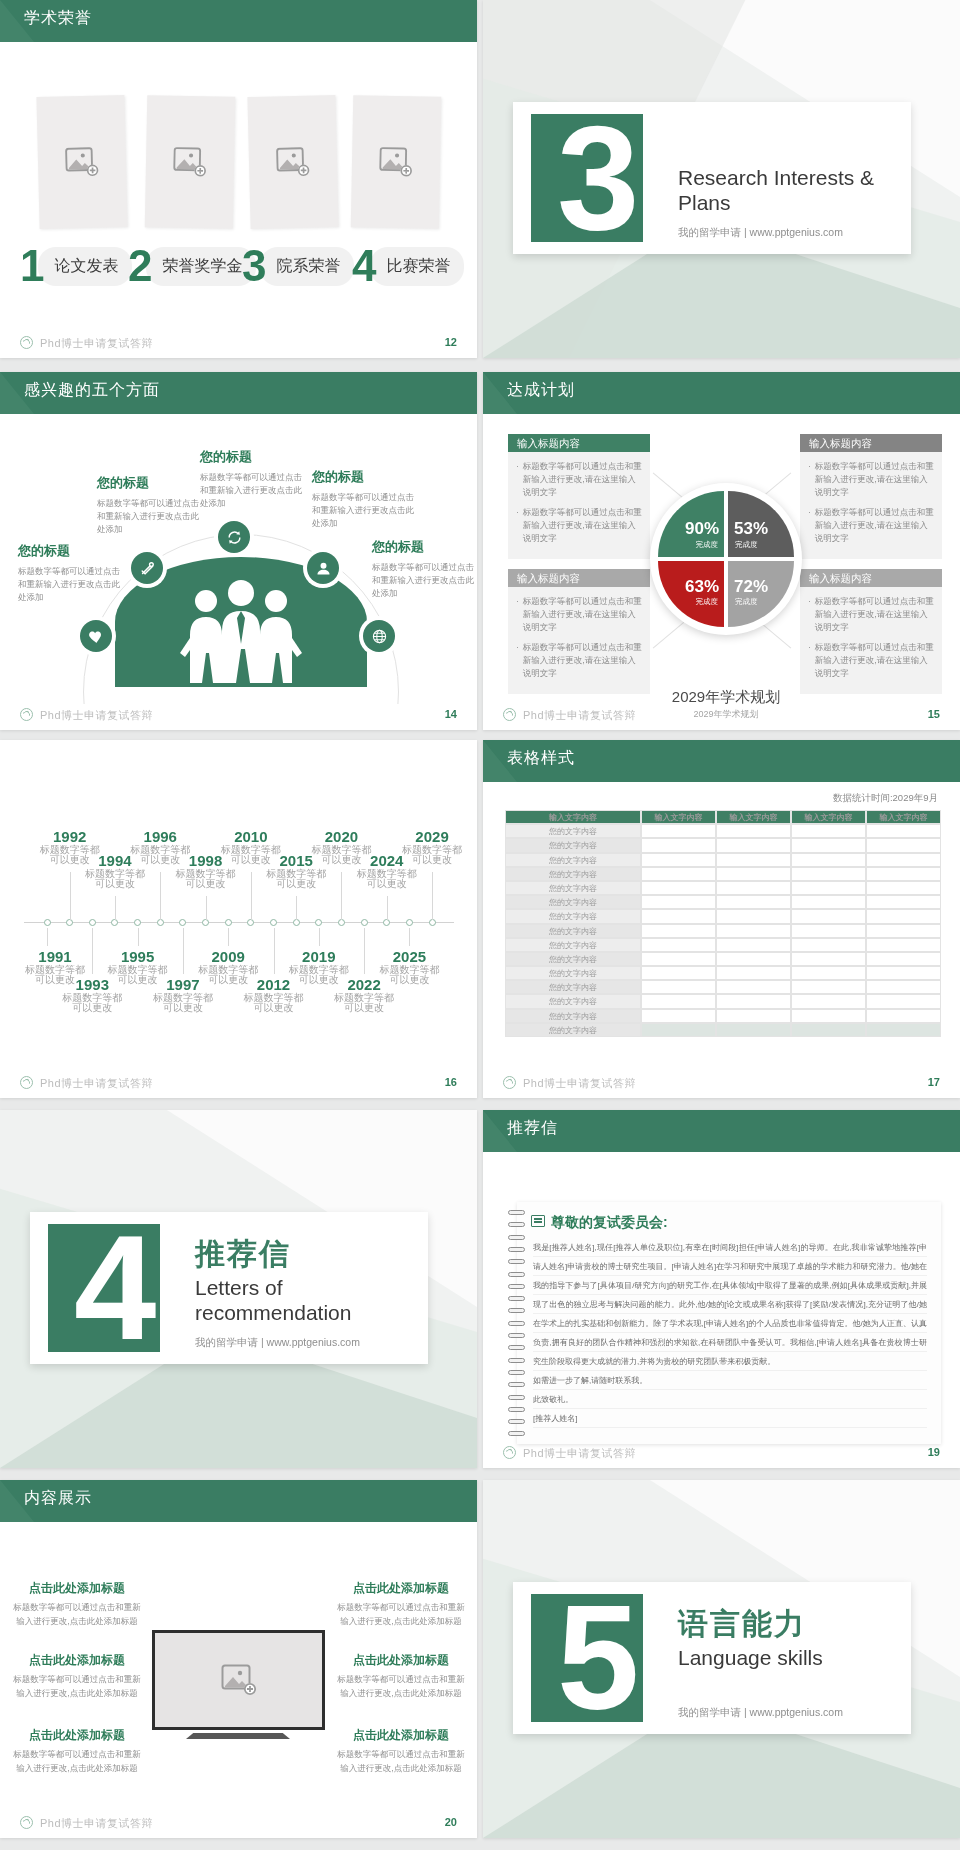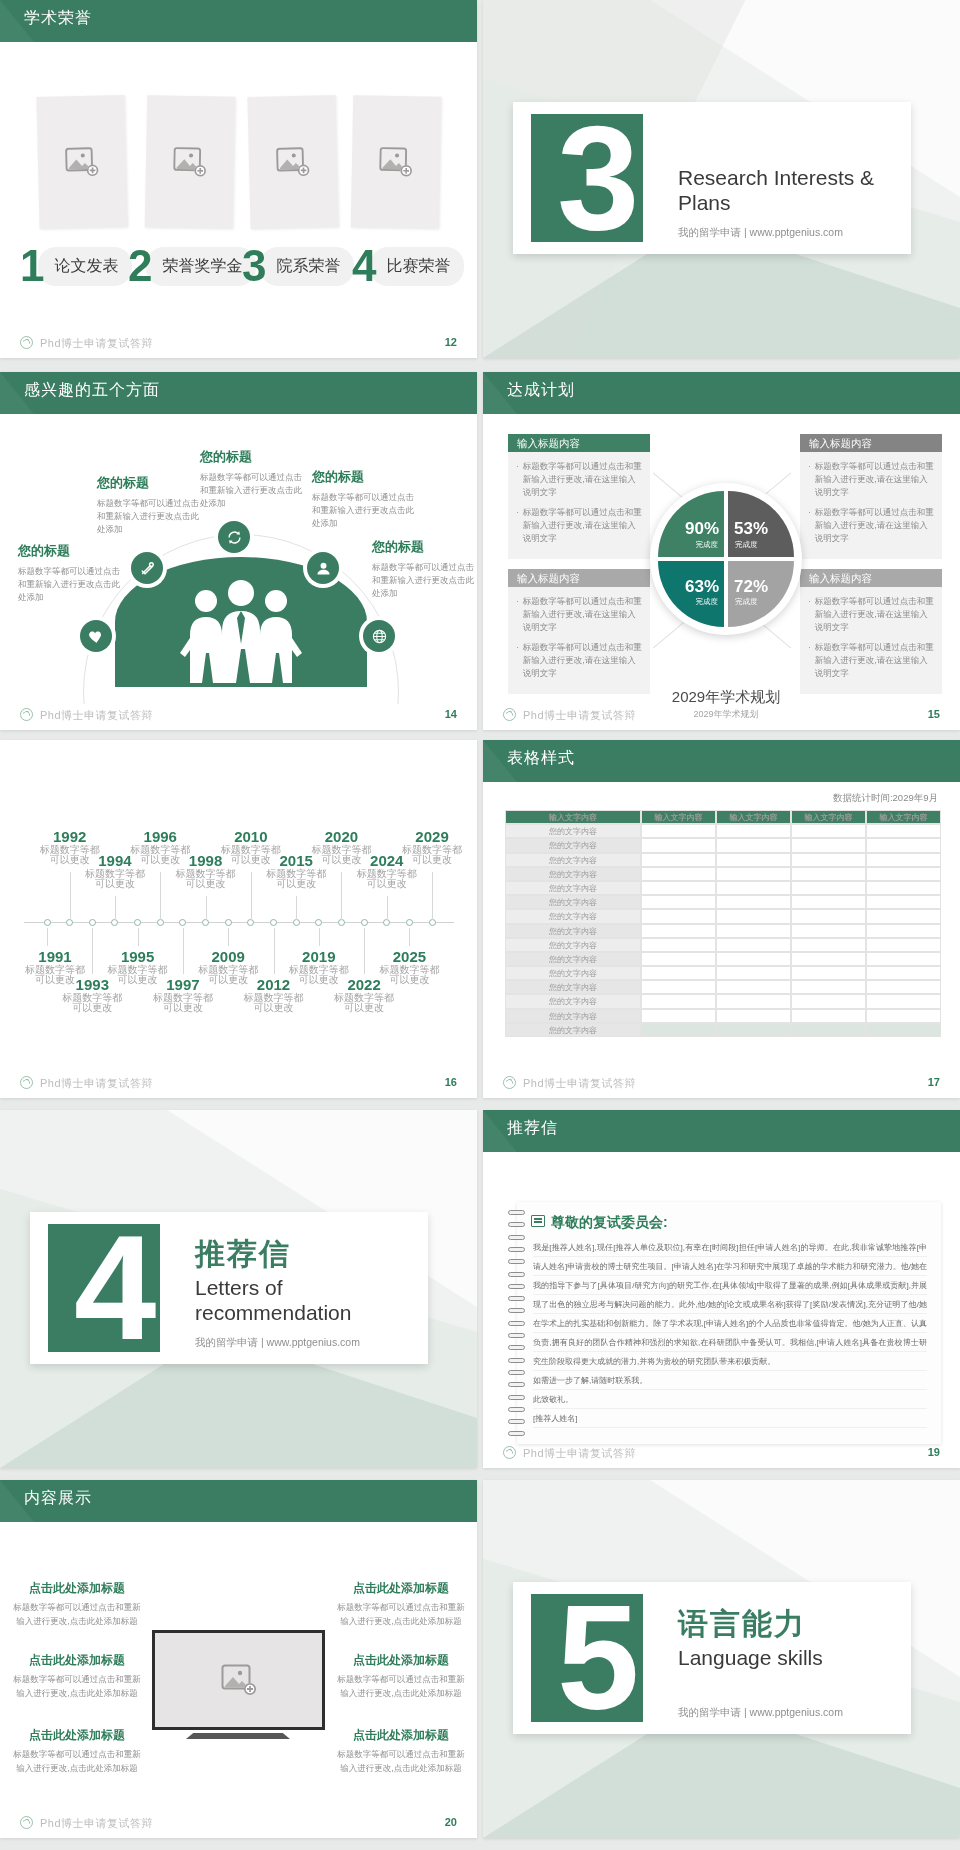--- a/index.html
+++ b/index.html
@@ -60,21 +60,21 @@
   .panel{position:absolute;width:142px;}
   .panel .ph{height:18px;line-height:18px;color:#fff;font-size:10.5px;padding-left:9px;}
   .panel .pb{background:#f2f2f2;padding:8px 7px 8px 6px;}
   .panel .bullet{display:flex;font-size:8.5px;color:#8c8c8c;line-height:1.55;margin-bottom:6px;}
   .panel .bullet .dot{margin:0 4px 0 2px;}
   .ph-green{background:#3f8165;} .ph-dgray{background:#848484;} .ph-gray{background:#a9a9a9;}
   .pie-ring{position:absolute;left:167px;top:111px;width:152px;height:152px;background:#fff;border-radius:50%;box-shadow:0 2px 8px rgba(0,0,0,.18);}
   .pie{position:absolute;left:175px;top:119px;width:136px;height:136px;display:grid;grid-template-columns:66px 66px;grid-template-rows:66px 66px;gap:4px;}
   .quad{position:relative;color:#fff;}
   .q0{background:#3f8165;border-radius:66px 0 0 0;} .q1{background:#5d5d5d;border-radius:0 66px 0 0;}
-  .q2{background:#0f766e;border-radius:0 0 0 66px;} .q3{background:#a3a3a3;border-radius:0 0 66px 0;}
+  .q2{background:#b91c1c;border-radius:0 0 0 66px;} .q3{background:#a3a3a3;border-radius:0 0 66px 0;}
   .quad .pct{position:absolute;font-size:17px;font-weight:bold;}
   .quad .pl{position:absolute;font-size:7.5px;}
   .q0 .pct{right:5px;bottom:18px;} .q0 .pl{right:6px;bottom:7px;}
   .q1 .pct{left:6px;bottom:18px;}  .q1 .pl{left:7px;bottom:7px;}
   .q2 .pct{right:5px;top:16px;}    .q2 .pl{right:6px;top:36px;}
   .q3 .pct{left:6px;top:16px;}     .q3 .pl{left:7px;top:36px;}
   .conn{position:absolute;width:86px;height:1px;background:#e0e0e0;}
   .plan-cap{position:absolute;left:138px;top:316px;width:210px;text-align:center;font-size:15px;color:#4a4a4a;}
   .plan-sub{position:absolute;left:138px;top:336px;width:210px;text-align:center;font-size:9px;color:#a5a5a5;}
 

